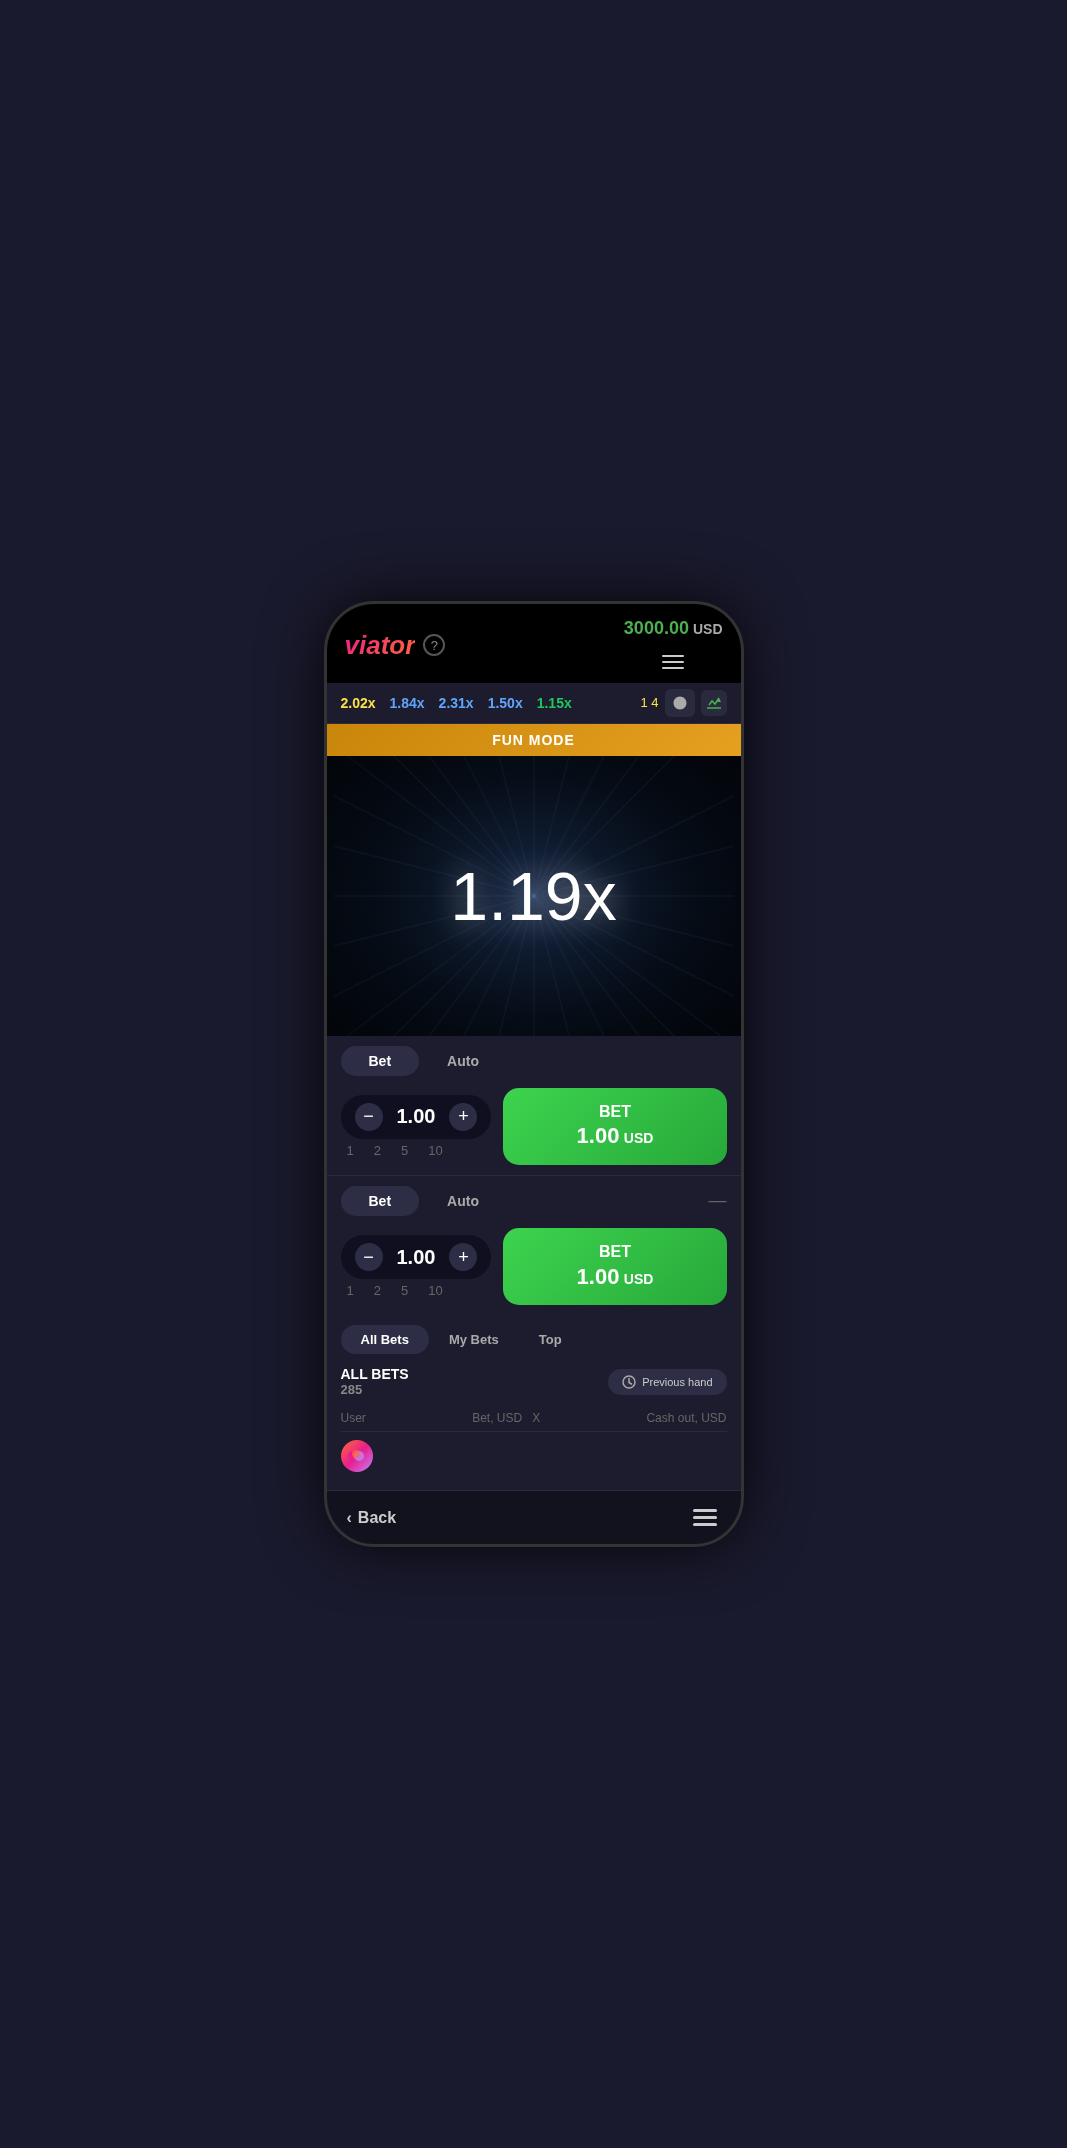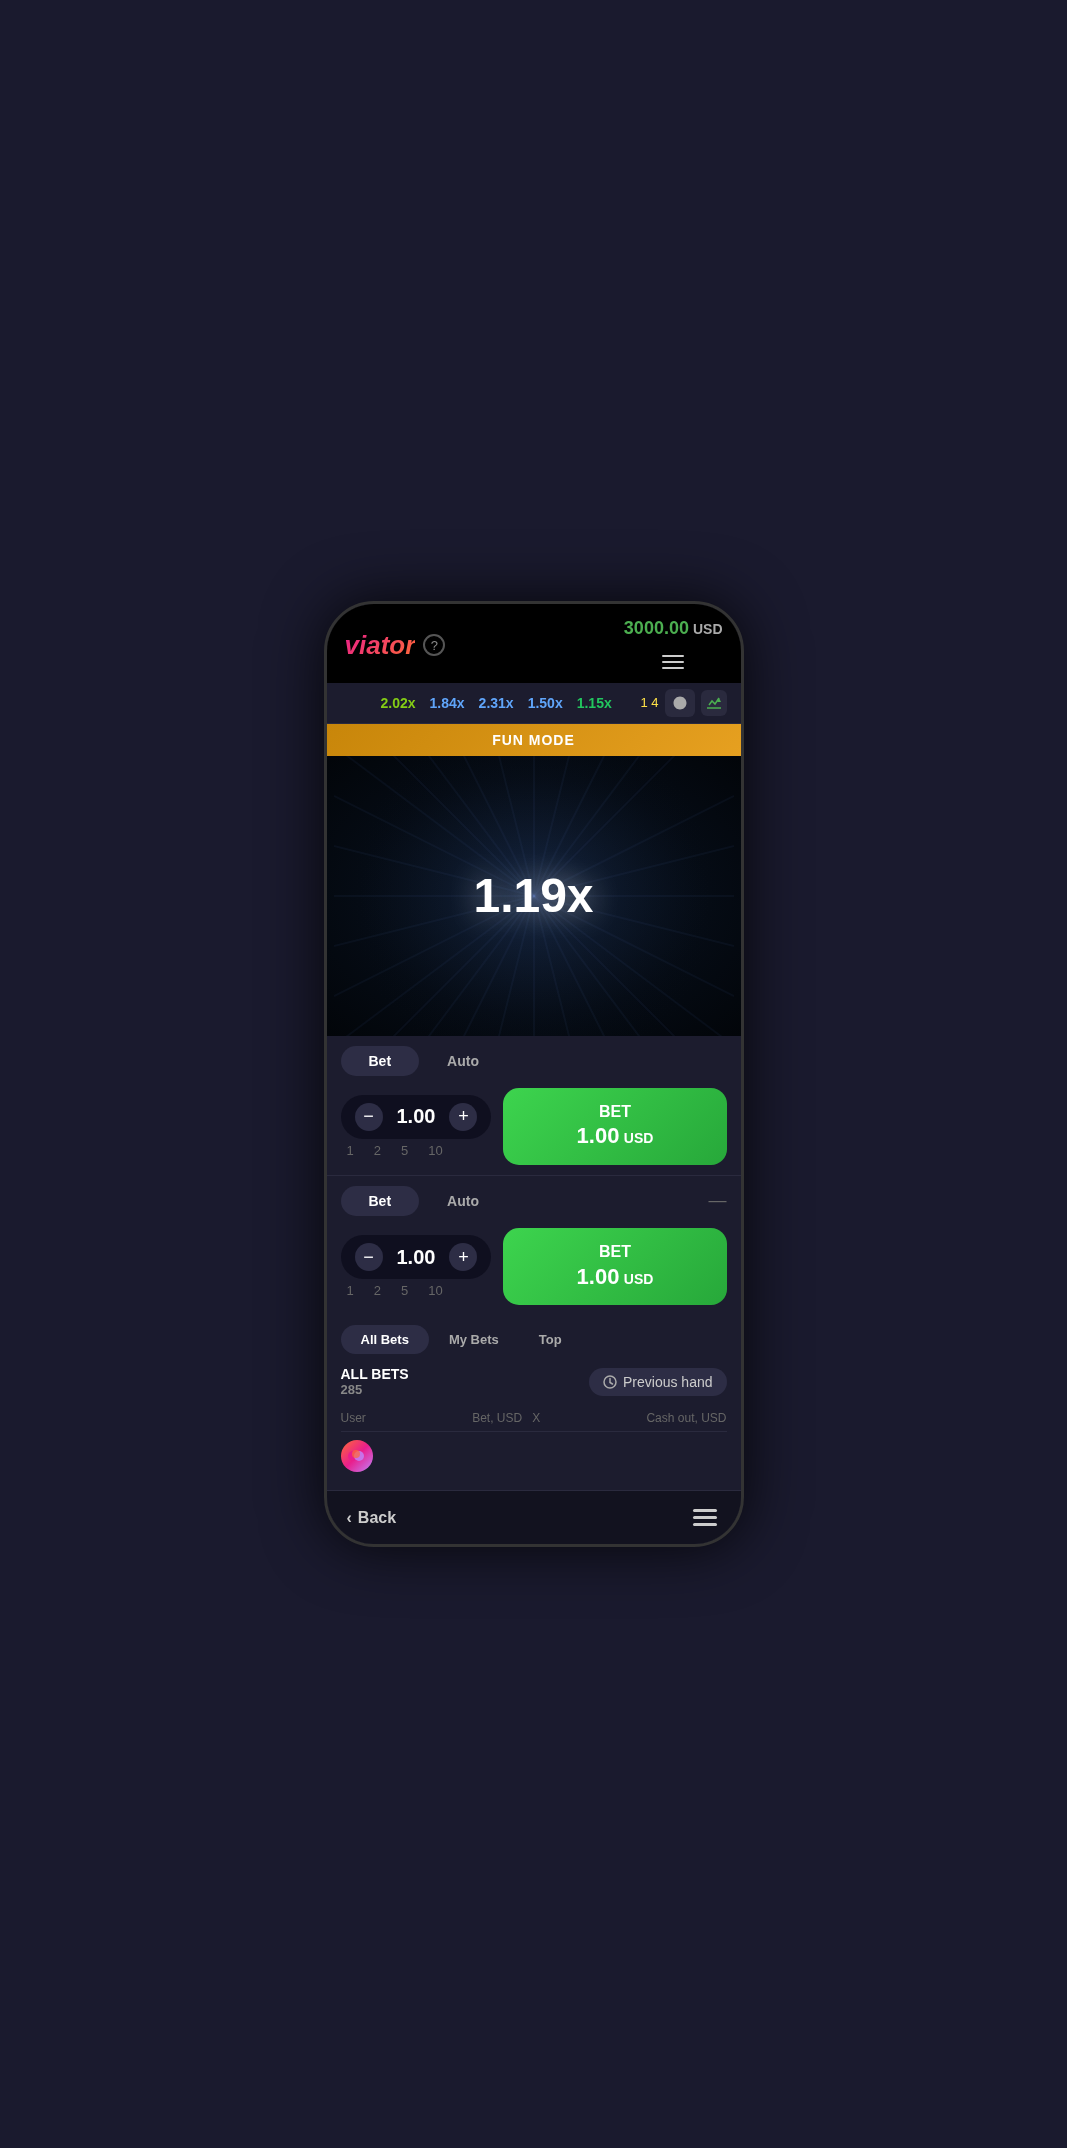--- a/index.html
+++ b/index.html
@@ -113,21 +113,21 @@
       padding: 6px 14px;
       gap: 14px;
       border-bottom: 1px solid #2a2a3e;
     }
 
     .mult-item {
       font-size: 14px;
       font-weight: 700;
     }
 
-    .mult-purple { color: #84cc16; margin-left: 40px; }
+    .mult-purple { color: #fde047; }
     .mult-blue { color: #60a5fa; }
     .mult-cyan { color: #22c55e; }
 
     .mult-controls {
       margin-left: auto;
       display: flex;
       align-items: center;
       gap: 6px;
     }
 
@@ -185,22 +185,22 @@
     .rays {
       position: absolute;
       top: 50%;
       left: 50%;
       transform: translate(-50%, -50%);
       width: 400px;
       height: 400px;
     }
 
     .multiplier-display {
-      font-size: 48px;
-      font-weight: 700;
+      font-size: 68px;
+      font-weight: 400;
       color: #ffffff;
       text-shadow: 0 0 30px rgba(255,255,255,0.5);
       z-index: 2;
       position: relative;
     }
 
     
     .betting-section {
       background: #1c1c2e;
       padding: 10px 14px;
@@ -370,21 +370,21 @@
     }
 
     .previous-hand-btn {
       display: flex;
       align-items: center;
       gap: 6px;
       background: #2d2d45;
       border: none;
       border-radius: 16px;
       color: #ccc;
-      font-size: 14px;
+      font-size: 11px;
       padding: 6px 14px;
       cursor: pointer;
     }
 
     .bets-columns {
       display: flex;
       justify-content: space-between;
       padding: 6px 0;
       border-bottom: 1px solid #2a2a3e;
     }

